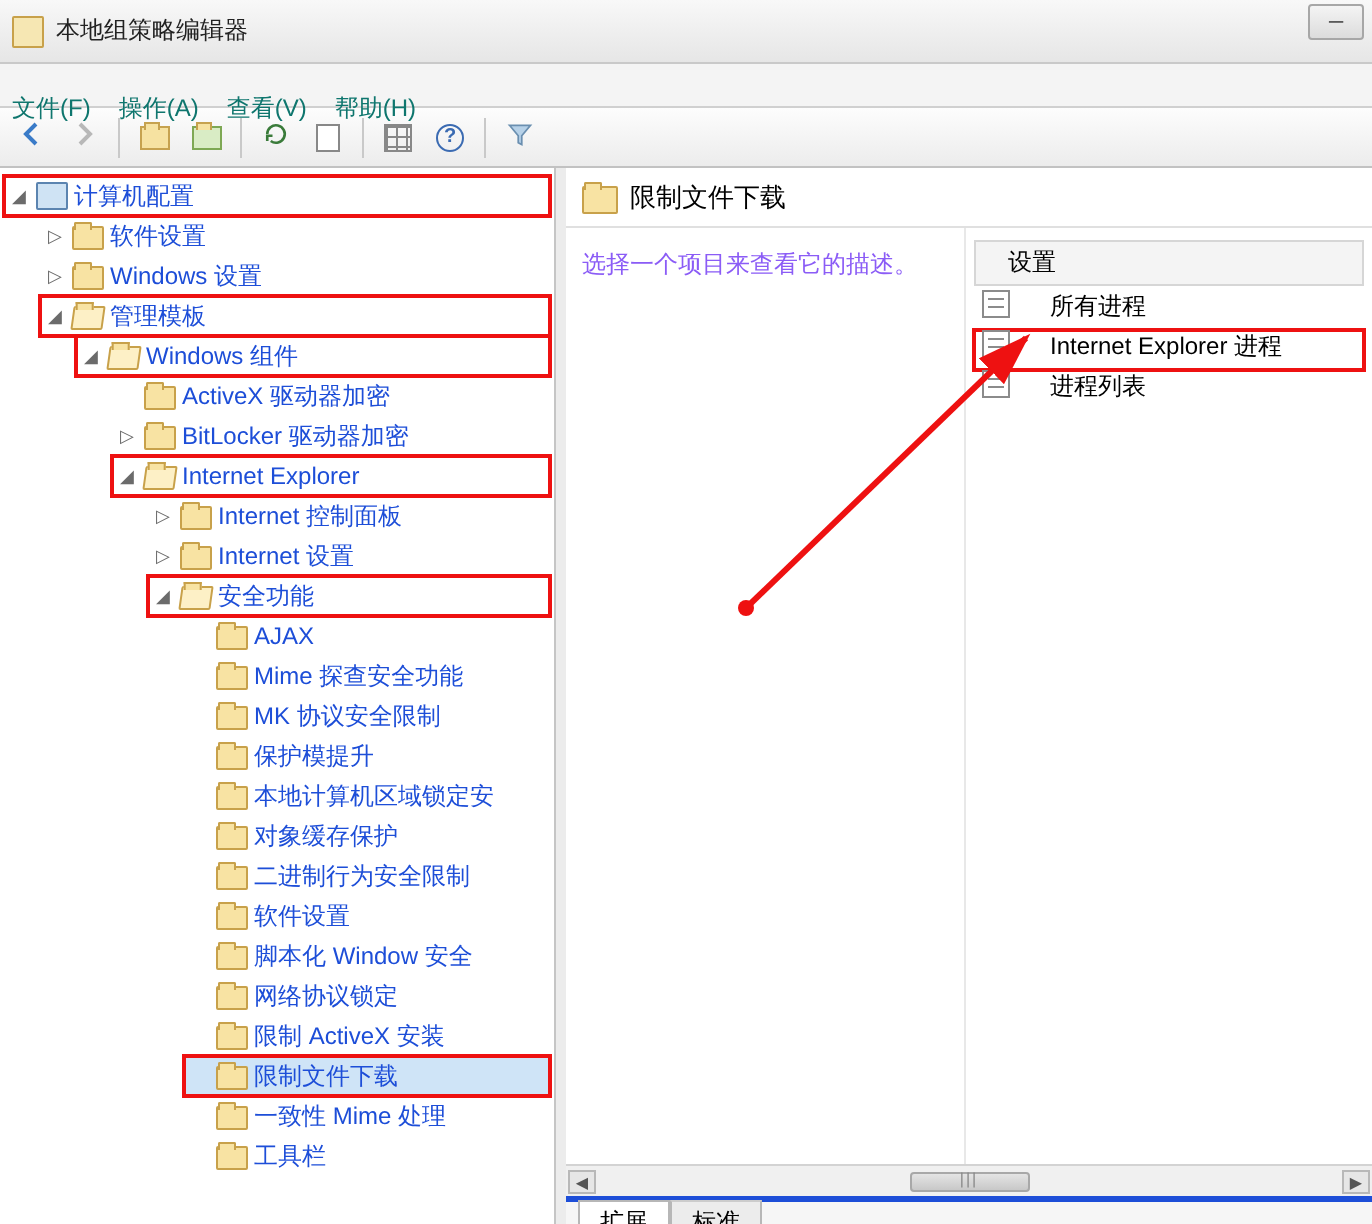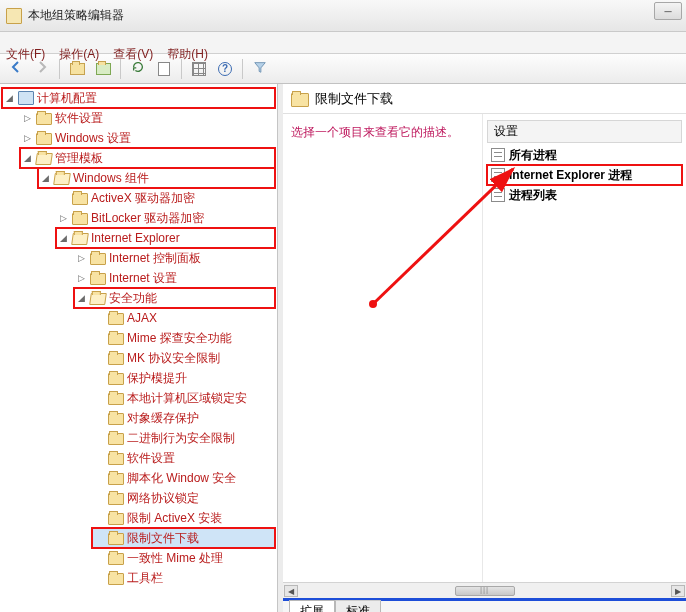--- a/index.html
+++ b/index.html
@@ -7,21 +7,21 @@
 
 
 .titlebar { height: 32px; background: linear-gradient(#f8f8f8,#e6e6e6); border-bottom: 1px solid #c9c9c9; display: flex; align-items: center; padding: 0 6px; gap: 6px; }
 .titlebar .app-icon { width: 16px; height: 16px; background: #f6e7b3; border: 1px solid #c8a14a; border-radius: 1px; }
 .titlebar .title { font-size: 12px; color: #222; }
 .win-controls { position: absolute; right: 4px; top: 2px; display: flex; gap: 2px; }
 .win-btn { width: 28px; height: 18px; background: linear-gradient(#f4f4f4,#dcdcdc); border: 1px solid #a7a7a7; border-radius: 2px; display: flex; align-items: center; justify-content: center; font-size: 10px; color: #333; }
 
 
 .menubar { height: 22px; background: #f4f4f4; border-bottom: 1px solid #d0d0d0; display: flex; align-items: center; padding: 0 6px; gap: 14px; }
-.menubar span { color: #7f1d1d; cursor: default; margin-top: 24px; }
+.menubar span { color: #0f766e; cursor: default; margin-top: 24px; }
 
 
 .toolbar { height: 30px; background: linear-gradient(#fdfdfd,#ececec); border-bottom: 1px solid #c2c2c2; display: flex; align-items: center; padding: 0 4px; gap: 2px; }
 .tb-btn { width: 24px; height: 24px; display: flex; align-items: center; justify-content: center; border: 1px solid transparent; border-radius: 2px; }
 .tb-sep { width: 1px; height: 20px; background: #c9c9c9; margin: 0 3px; }
 .ico { display: inline-block; }
 .ico-back svg, .ico-fwd svg { width: 16px; height: 16px; }
 .ico-folder-up { width: 15px; height: 12px; background: #f6e2a1; border: 1px solid #c6a24f; position: relative; }
 .ico-folder-up::after { content: ""; position: absolute; top: -3px; left: 1px; width: 6px; height: 3px; background: #f6e2a1; border: 1px solid #c6a24f; border-bottom: none; }
 .ico-refresh svg { width: 14px; height: 14px; }
@@ -42,34 +42,34 @@
 .tree li { white-space: nowrap; }
 .tree-row { display: flex; align-items: center; height: 20px; gap: 3px; padding-left: 2px; }
 .expander { width: 11px; height: 11px; display: flex; align-items: center; justify-content: center; color: #6b6b6b; font-size: 9px; cursor: default; }
 .expander.none { visibility: hidden; }
 .node-icon { width: 16px; height: 14px; flex-shrink: 0; }
 .folder-closed { background: #f8e3a3; border: 1px solid #c8a14a; border-radius: 1px; position: relative; height: 12px; margin-top: 2px;}
 .folder-closed::before { content:""; position:absolute; top:-3px; left:0; width:7px; height:3px; background:#f8e3a3; border:1px solid #c8a14a; border-bottom:none; border-radius:1px 1px 0 0;}
 .folder-open { background: #fdf0c6; border: 1px solid #c8a14a; border-radius: 1px; position: relative; height: 12px; margin-top:2px; transform: skewX(-8deg);}
 .folder-open::before { content:""; position:absolute; top:-3px; left:0; width:7px; height:3px; background:#f8e3a3; border:1px solid #c8a14a; border-bottom:none; transform: skewX(8deg);}
 .comp-icon { width:16px; height:14px; background:#cfe3f4; border:1px solid #5b84b0; border-radius:1px; }
-.node-label { color: #b91c1c; }
+.node-label { color: #1d4ed8; }
 .tree-row.selected { background: #cfe4f7; }
 .hl { outline: 2px solid #e11; outline-offset: -1px; }
 
 
 .content-header { height: 30px; display: flex; align-items: center; padding: 4px 8px; gap: 6px; border-bottom: 1px solid #e0e0e0; }
 .content-header .folder-closed { width: 18px; height: 14px; }
 .content-header-title { font-size: 13px; }
 
 .content-body { flex: 1; display: flex; position: relative; }
-.desc-col { width: 200px; padding: 10px 8px; color: #be185d; border-right: 1px solid #e8e8e8; }
+.desc-col { width: 200px; padding: 10px 8px; color: #8b5cf6; border-right: 1px solid #e8e8e8; }
 .settings-col { flex: 1; padding: 6px 4px; }
-.settings-col .col-header { background: #f4f4f4; padding: 2px 6px; border: 1px solid #d6d6d6; margin-bottom: 2px; }
-.setting-row { display: flex; align-items: center; height: 20px; gap: 4px; padding: 0 4px; font-weight: bold; }
+.settings-col .col-header { background: #f4f4f4; padding: 2px 16px; border: 1px solid #d6d6d6; margin-bottom: 2px; }
+.setting-row { display: flex; align-items: flex-start; height: 20px; gap: 20px; padding: 0 4px; }
 .setting-row .list-icon { width: 14px; height: 14px; border: 1px solid #8b8b8b; background: #fff; position: relative; }
 .setting-row .list-icon::before, .setting-row .list-icon::after { content:""; position:absolute; left:2px; right:2px; height:1px; background:#8b8b8b; }
 .setting-row .list-icon::before { top: 3px; }
 .setting-row .list-icon::after { top: 7px; }
 .setting-row.hl { outline: 2px solid #e11; outline-offset: -1px; }
 
 
 .right-tabs { height: 20px; border-top: 3px solid #1d4ed8; display: flex; align-items: center; padding-left: 6px; gap: 0; background: #f6f6f6; }
 .right-tabs .tab { padding: 2px 10px; border: 1px solid #b7b7b7; border-bottom: none; background: #fff; font-size: 12px; position: relative; top: 1px; }
 .right-tabs .tab.inactive { background: #ececec; color: #000000; border-top-color:#ccc; }

